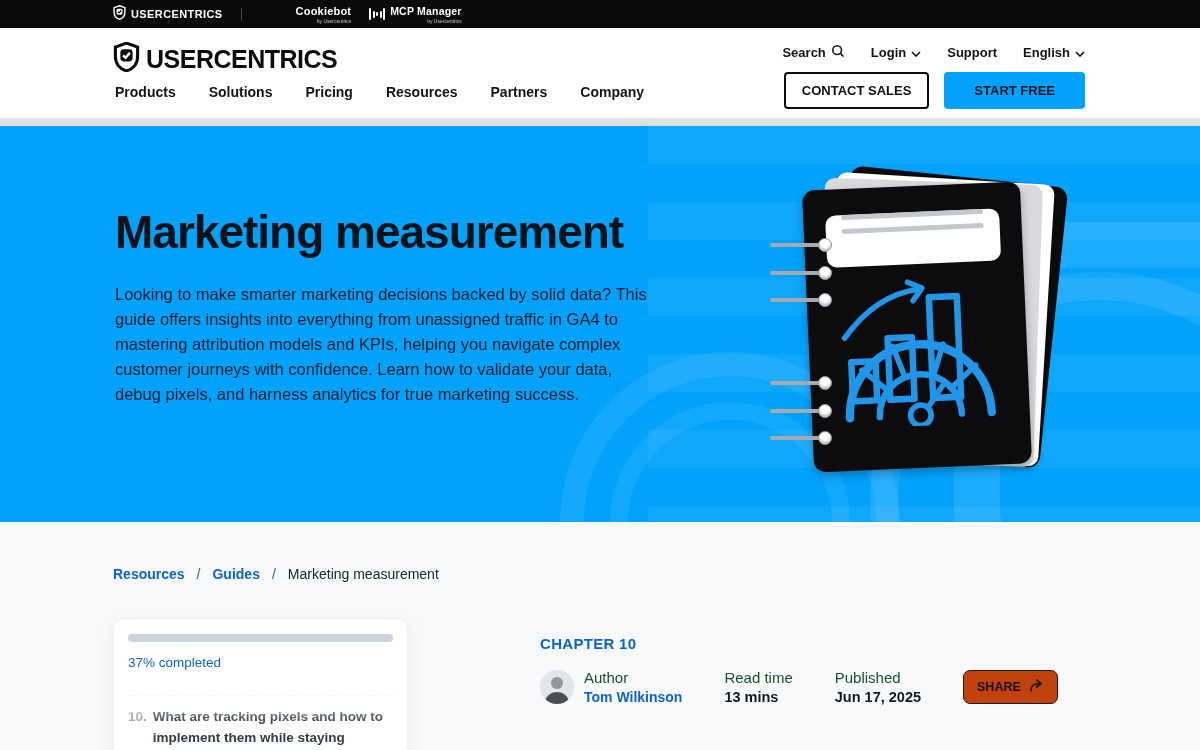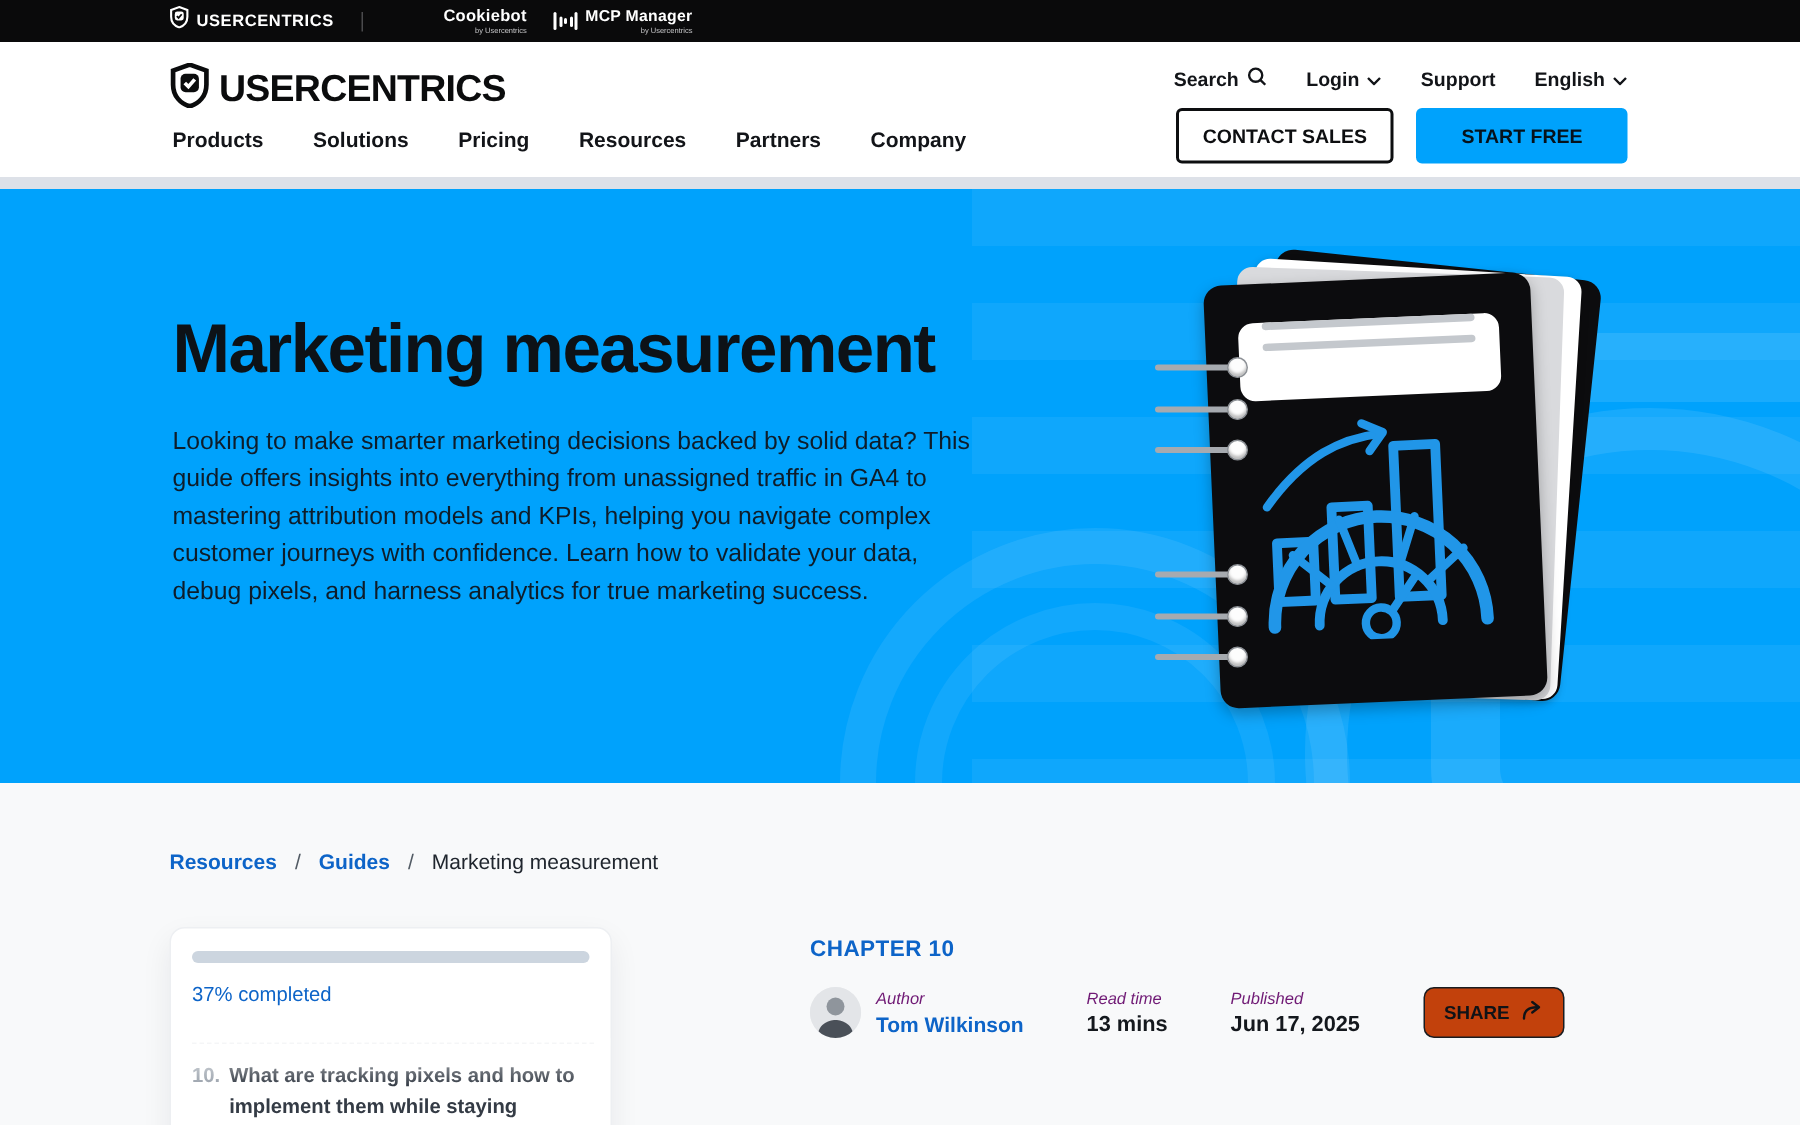--- a/index.html
+++ b/index.html
@@ -100,27 +100,27 @@
   .chapter-list { margin-top:25px; position:relative; }
   .chapter-item { border-top:1px dashed #c6ccd4; padding-top:11px; display:flex; gap:6px;
     font-size:13.5px; font-weight:700; line-height:1.55; color:#343b45; cursor:pointer;
     width:268px; }
   .chapter-num { color:#99a1ab; }
   .fade-top { position:absolute; left:-14px; right:-14px; top:-3px; height:32px;
     background:linear-gradient(180deg, rgba(255,255,255,.92), rgba(255,255,255,0));
     pointer-events:none; }
 
   .article-meta { padding-top:6px; }
-  .chapter-label { font-size:15px; font-weight:800; letter-spacing:.3px; color:#0d64c8; }
+  .chapter-label { font-size:15px; font-weight:800; letter-spacing:.3px; color:#0d64c8;margin-top:11px; }
   .meta-row { display:flex; align-items:center; gap:42px; margin-top:17px; }
   .author { display:flex; align-items:center; gap:10px; }
   .avatar { width:34px; height:34px; border-radius:50%; background:#e7e9eb; overflow:hidden;
     flex:0 0 auto; }
   .meta-pair { display:flex; flex-direction:column; gap:3px; }
-  .meta-label { font-size:11px; color:#701a75;font-style:italic; }
+  .meta-label { font-size:15px; color:#14532d; }
   .meta-value { font-size:14.5px; font-weight:800; color:#14181d; }
   .meta-link { font-size:14px; font-weight:700; color:#0d64c8; cursor:pointer; }
   .share-btn { display:flex; align-items:center; gap:8px; background:#c2410c;
     border:1.5px solid #191c20; border-radius:7px; padding:8px 13px; font-size:12.5px;
     font-weight:800; color:#101317; cursor:pointer; font-family:inherit; }
 </style>
 </head>
 <body>
 
 <div class="topbar">

